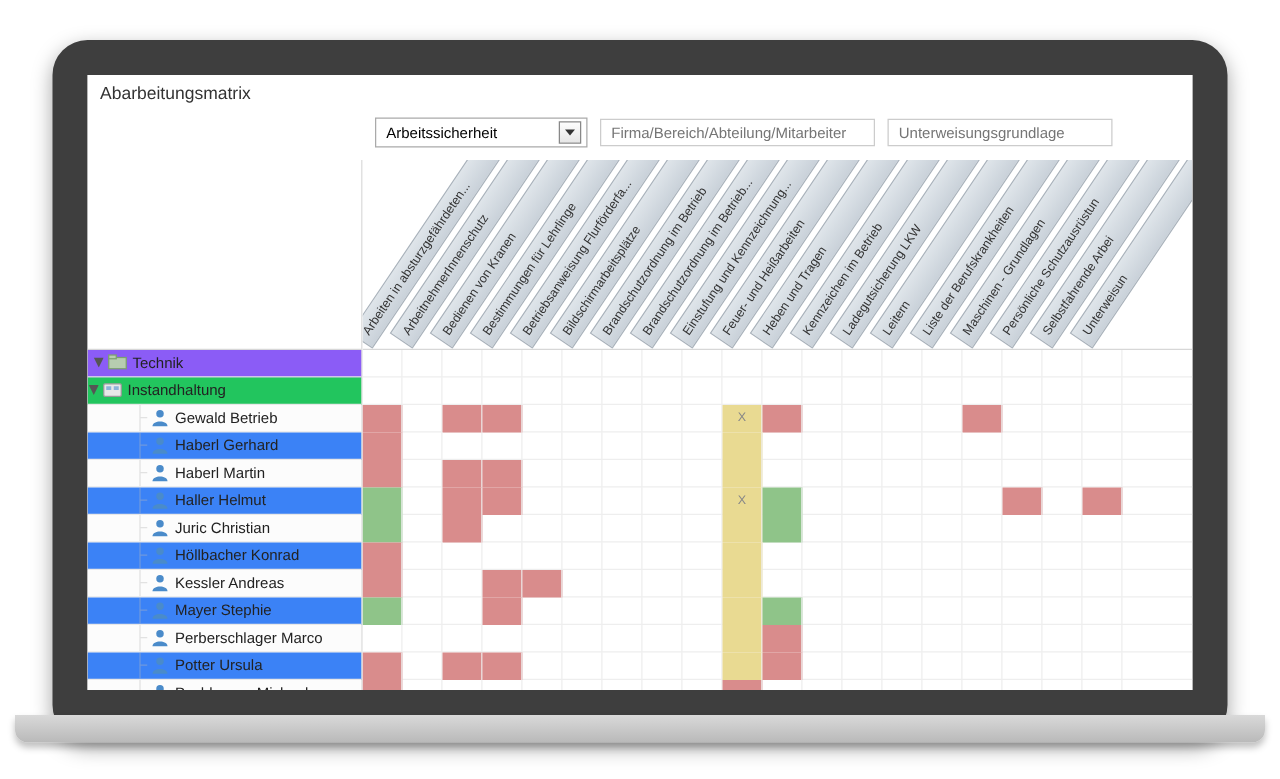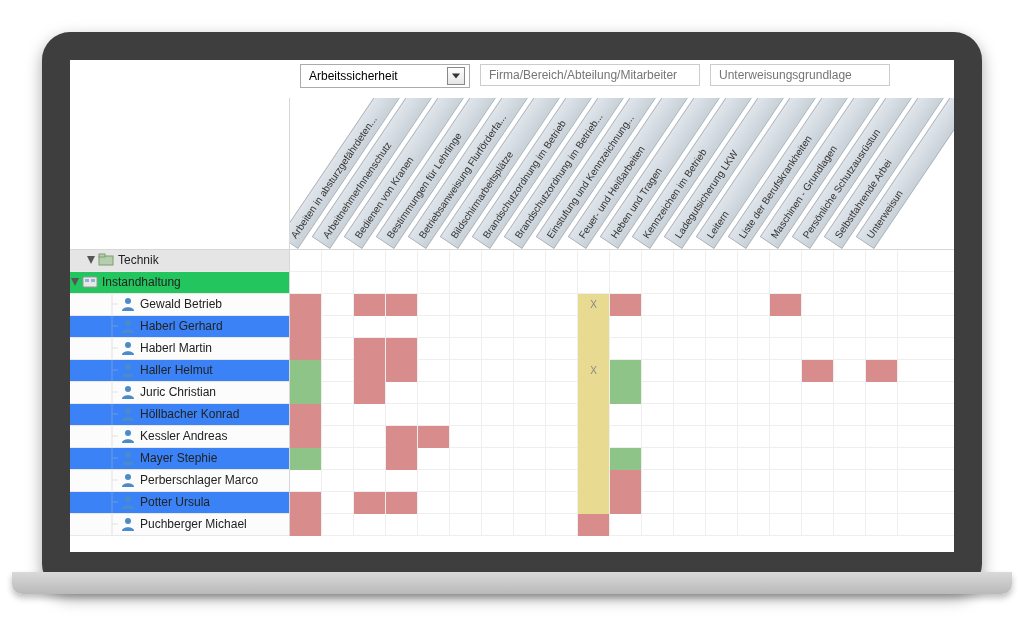--- a/index.html
+++ b/index.html
@@ -43,21 +43,21 @@
   }
   .title {
     font-size: 14px;
     padding: 6px 10px 8px 10px;
     color: #333;
   }
   .controls {
     display: flex;
     gap: 10px;
     padding: 4px 10px 6px 230px;
-    align-items: flex-start;
+    align-items: center;
   }
   .select-wrap {
     border: 1px solid #aaa;
     height: 24px;
     display: flex;
     align-items: center;
     padding: 0 4px 0 8px;
     width: 170px;
     background: #fff;
     cursor: pointer;
@@ -101,21 +101,21 @@
   .tree-row {
     height: 22px;
     display: flex;
     align-items: center;
     border-bottom: 1px solid #e8e8e8;
     padding-right: 4px;
     cursor: pointer;
     white-space: nowrap;
     overflow: hidden;
   }
-  .tree-row.level0 { background: #e5e5e5; padding-left: 16px; }
+  .tree-row.level0 { background: #8b5cf6; padding-left: 4px; }
   .tree-row.level1 { background: #22c55e; }
   .tree-row.level2 { background: #3b82f6; padding-left: 36px; }
   .tree-row.level2:nth-child(odd){ background:#fcfcfc; }
   .exp {
     width: 10px;
     height: 10px;
     margin-right: 2px;
     display: inline-flex;
     align-items: center;
     justify-content: center;
@@ -195,20 +195,21 @@
   .c-red   { background: #d98c8c; }
   .c-green { background: #8fc489; }
   .c-yellow{ background: #e9da92; }
 </style>
 </head>
 <body>
 
 <div style="position:relative">
 <div class="laptop">
   <div class="app">
+    <div class="title">Abarbeitungsmatrix</div>
 
     <div class="controls">
       <div class="select-wrap">
         <span>Arbeitssicherheit</span>
         <span class="select-btn">
           <svg viewBox="0 0 10 6">
                 <path d="M0 0 L10 0 L5 6 Z" fill="#333"></path>
               </svg>
         </span>
       </div>

